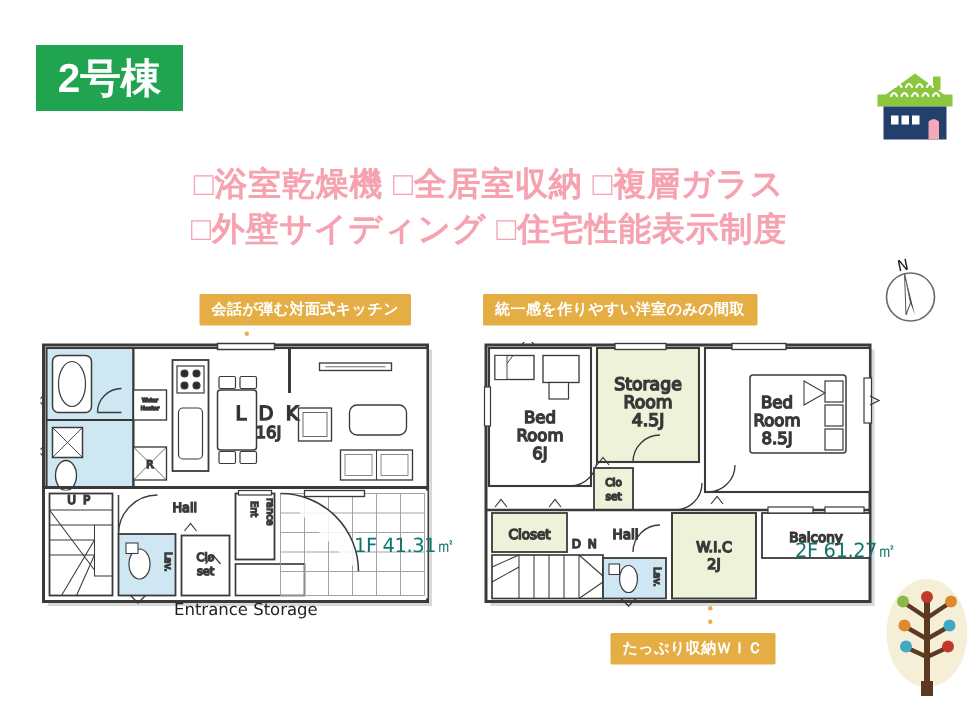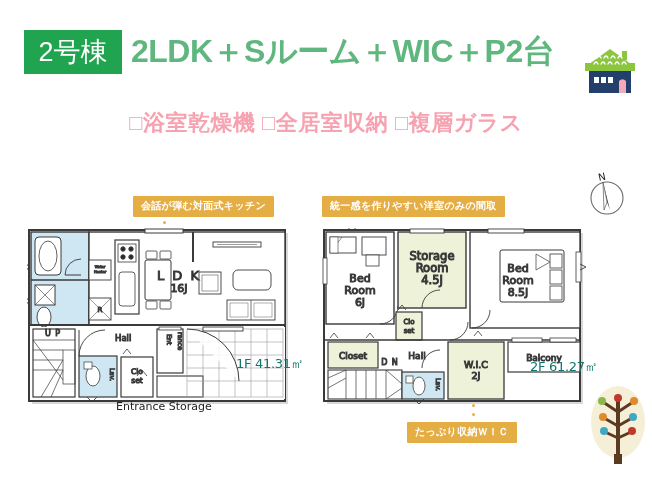--- a/index.html
+++ b/index.html
@@ -5,21 +5,21 @@
   html,body{margin:0;padding:0;}
   body{
     width:652px;height:477px;overflow:hidden;background:#ffffff;
     font-family:"Liberation Sans","DejaVu Sans",sans-serif;
     position:relative;
   }
   
   #header{position:absolute;left:0;top:26px;width:652px;height:60px;}
   #badge{
     position:absolute;left:24px;top:4px;width:98px;height:44px;
-    background:#21a44f;color:#ffffff;font-size:27px;font-weight:normal;
+    background:#21a44f;color:#ffffff;font-size:27px;font-weight:bold;
     display:flex;align-items:center;justify-content:center;letter-spacing:0px;
   }
   #plantitle{
     position:absolute;left:131px;top:2px;height:48px;display:flex;align-items:center;
     color:#5fb77f;font-size:32px;font-weight:bold;letter-spacing:-0.5px;
     white-space:nowrap;
   }
   #house-icon{position:absolute;left:583px;top:22px;width:54px;height:46px;}
   
   #features{
@@ -59,21 +59,20 @@
     font-family:"DejaVu Sans",sans-serif;white-space:nowrap;
   }
   svg{display:block;}
   .rmtxt{font-family:"DejaVu Sans",sans-serif;fill:#1c1c1c;}
 </style>
 </head>
 <body>
 
 <div id="header">
   <div id="badge">2号棟</div>
-  <div id="plantitle">2LDK＋Sルーム＋WIC＋P2台</div>
 
   <svg id="house-icon" viewBox="0 0 54 46">
 
     <path d="M27 1 L52 19 L2 19 Z" fill="#8cc63f"></path>
     <rect x="2" y="15" width="50" height="8" fill="#8cc63f"></rect>
     <rect x="39" y="3" width="5" height="9" fill="#8cc63f"></rect>
 
     <g stroke="#ffffff" stroke-width="1.4" fill="none" stroke-linecap="round">
       <path d="M11 16 q2 -4 4 0"></path>
         <path d="M18 16 q2 -4 4 0"></path>
@@ -93,20 +92,21 @@
       <rect x="18" y="29" width="5" height="6"></rect>
       <rect x="25" y="29" width="5" height="6"></rect>
     </g>
 
     <path d="M36 45 L36 33 q3.5 -3.5 7 0 L43 45 Z" fill="#f4a8b8"></path>
   </svg>
 </div>
 
 <div id="features">
   <div>□浴室乾燥機  □全居室収納  □複層ガラス</div>
+  <div>□外壁サイディング  □住宅性能表示制度</div>
 </div>
 
 <div class="callout" id="callout-kitchen">会話が弾む対面式キッチン</div>
 <div class="callout" id="callout-rooms">統一感を作りやすい洋室のみの間取</div>
 <div class="callout" id="callout-wic">たっぷり収納ＷＩＣ</div>
 
 <div class="dotline" style="left:163px;top:212px;">
   <i></i>
     <i></i>
     <i></i>

